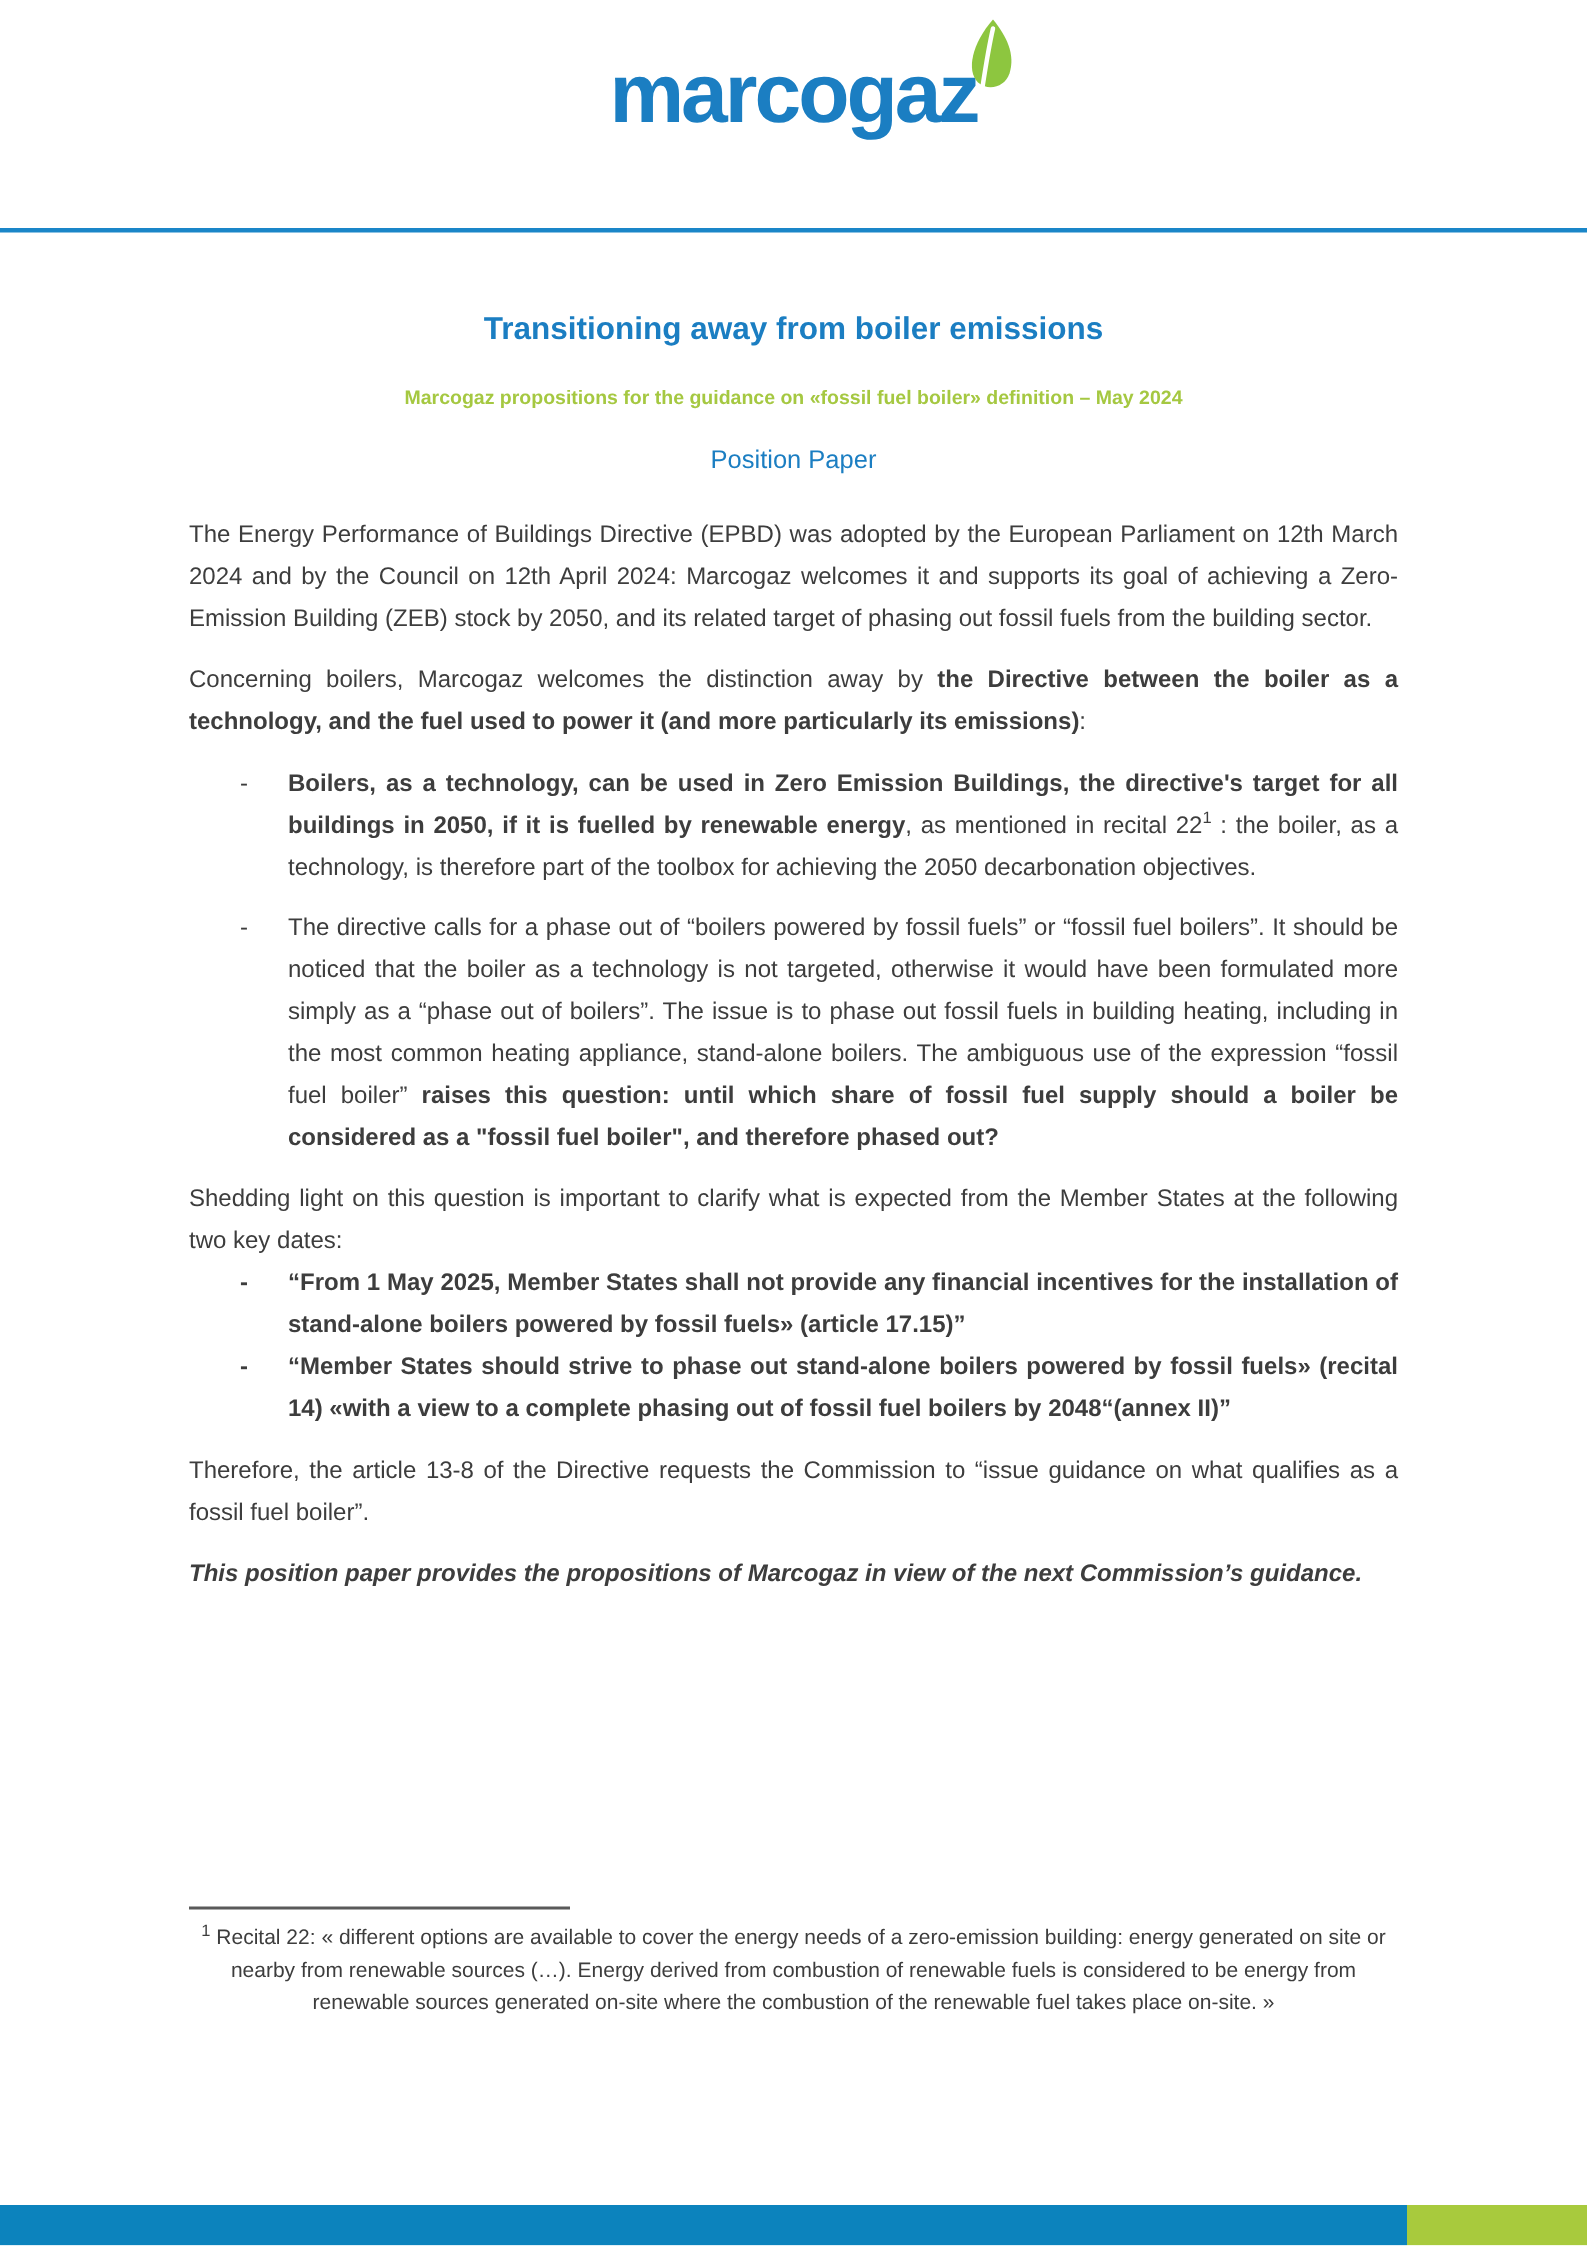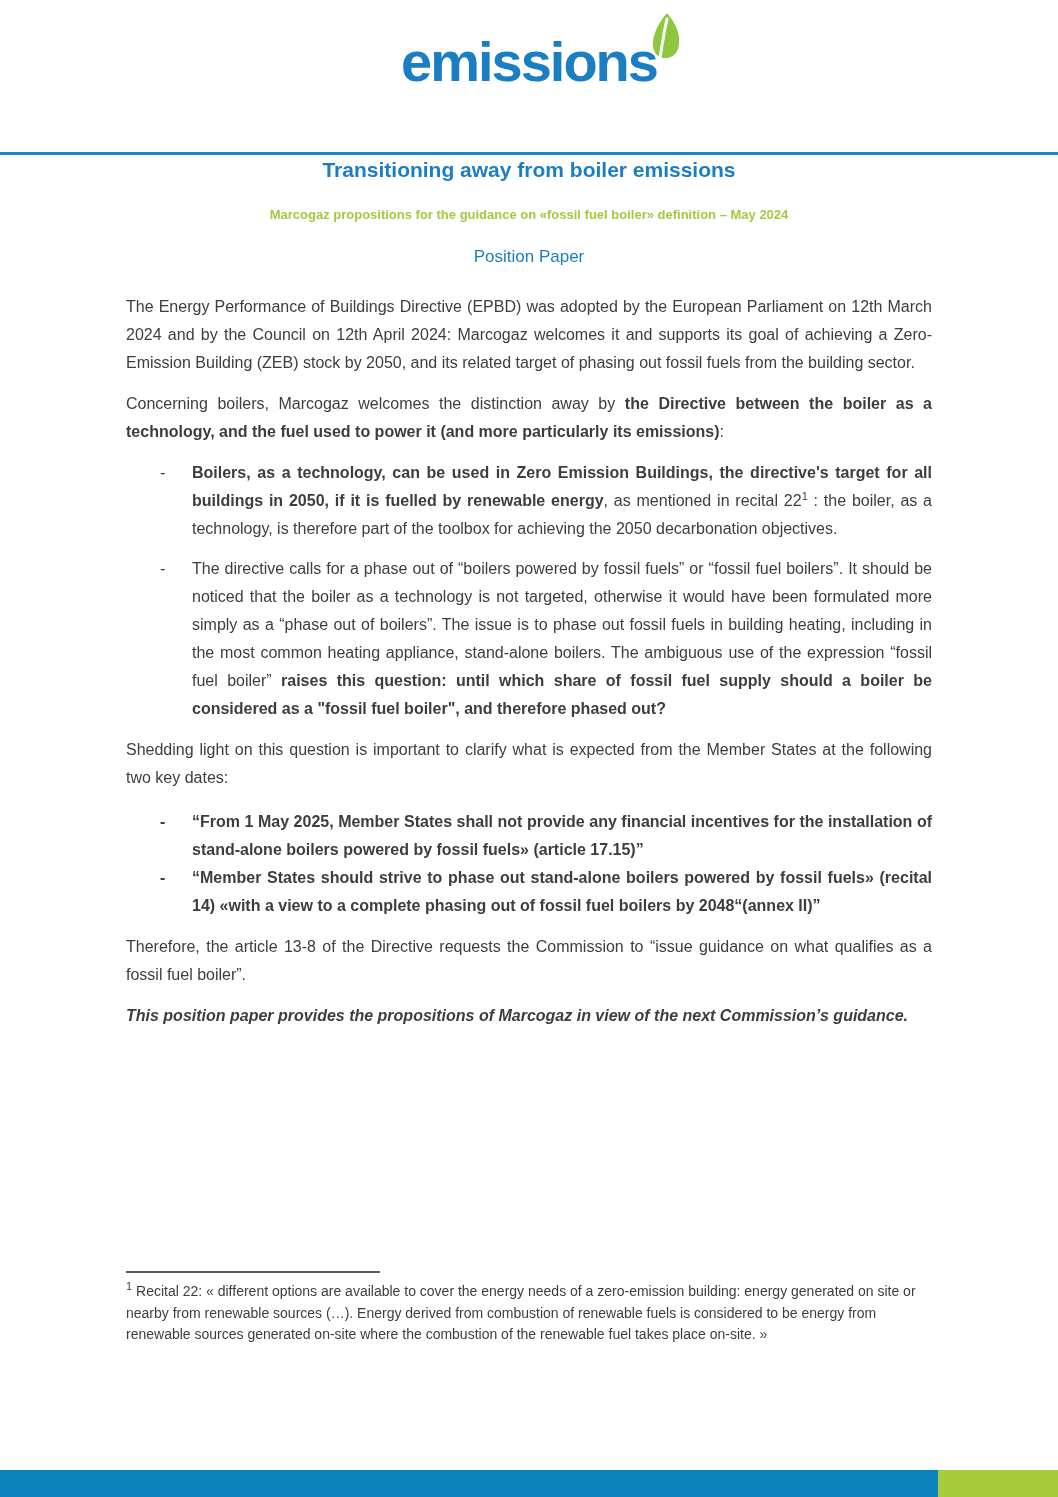--- a/index.html
+++ b/index.html
@@ -25,72 +25,73 @@
   .leaf{
     position:absolute;right:-26px;top:-22px;width:36px;height:50px;
   }
   .header-rule{
     position:absolute;top:152px;left:0;width:100%;height:3px;
     background:var(--rule-blue,#1a86c8);
   }
   
   .content{
     position:absolute;left:126px;top:155px;width:806px;
+    padding-top:50px;
     font-size:16px;line-height:28px;
   }
   .doc-title{
     text-align:center;font-size:21px;font-weight:bold;line-height:30px;
     color:var(--blue,#1b7ec2);margin:0 0 18px 0;
   }
   .doc-subtitle{
     text-align:center;font-size:13px;font-weight:bold;line-height:24px;
     color:var(--green,#a5c841);margin:0 0 18px 0;
   }
   .doc-kind{
     text-align:center;font-size:17px;line-height:24px;
     color:var(--blue,#1b7ec2);margin:0 0 24px 0;
   }
   .para{
     text-align:justify;margin:0 0 13px 0;
   }
-  .para.last-tight{margin-bottom:16px;}
+  .para.last-tight{margin-bottom:0;}
   .b{font-weight:bold;}
   .i{font-style:italic;}
   sup{font-size:11px;line-height:0;vertical-align:super;}
   .blist{margin:0 0 13px 0;}
   .li{position:relative;padding-left:66px;text-align:justify;}
   .li + .li{margin-top:12px;}
   .blist.tight .li + .li{margin-top:0;}
   .li-marker{position:absolute;left:34px;top:0;}
   .blist.boldlist .li{font-weight:bold;}
   
   .footnote-sep{
     position:absolute;left:126px;top:1271px;width:254px;height:2px;
     background:#5a5a5a;
   }
   .footnote{
     position:absolute;left:126px;top:1281px;width:806px;
-    font-size:14px;line-height:21.5px;text-align:left;
+    font-size:14px;line-height:21.5px;text-align:center;
   }
   
   .footer-bar{
     position:absolute;left:0;bottom:0;width:100%;height:27px;
     display:flex;
   }
   .footer-blue{flex:1;background:var(--footer-blue,#0c83bd);}
   .footer-green{width:120px;background:var(--footer-green,#a8ca3d);}
 </style>
 </head>
 <body>
 
 <div class="page" style="--blue: #1b7ec2; --rule-blue: #1a86c8; --green: #a5c841; --footer-blue: #0c83bd; --footer-green: #a8ca3d; --text: #3d3d3d;">
 
   <div class="logo-wrap">
     <div class="logo-inner">
-      <span class="logo-text">emissions</span>
+      <span class="logo-text">marcogaz</span>
       <svg class="leaf" viewBox="0 0 36 50">
         <path d="M20 1 C 29 12, 35 24, 31 37 C 28 46, 17 49, 10 43 C 2 35, 6 17, 20 1 Z" fill="#8dc63f"></path>
         <path d="M13 46 C 15 33, 17 20, 20 7" stroke="#ffffff" stroke-width="3" fill="none" stroke-linecap="round"></path>
       </svg>
     </div>
   </div>
 
   <div class="header-rule"></div>
 
   <div class="content">

